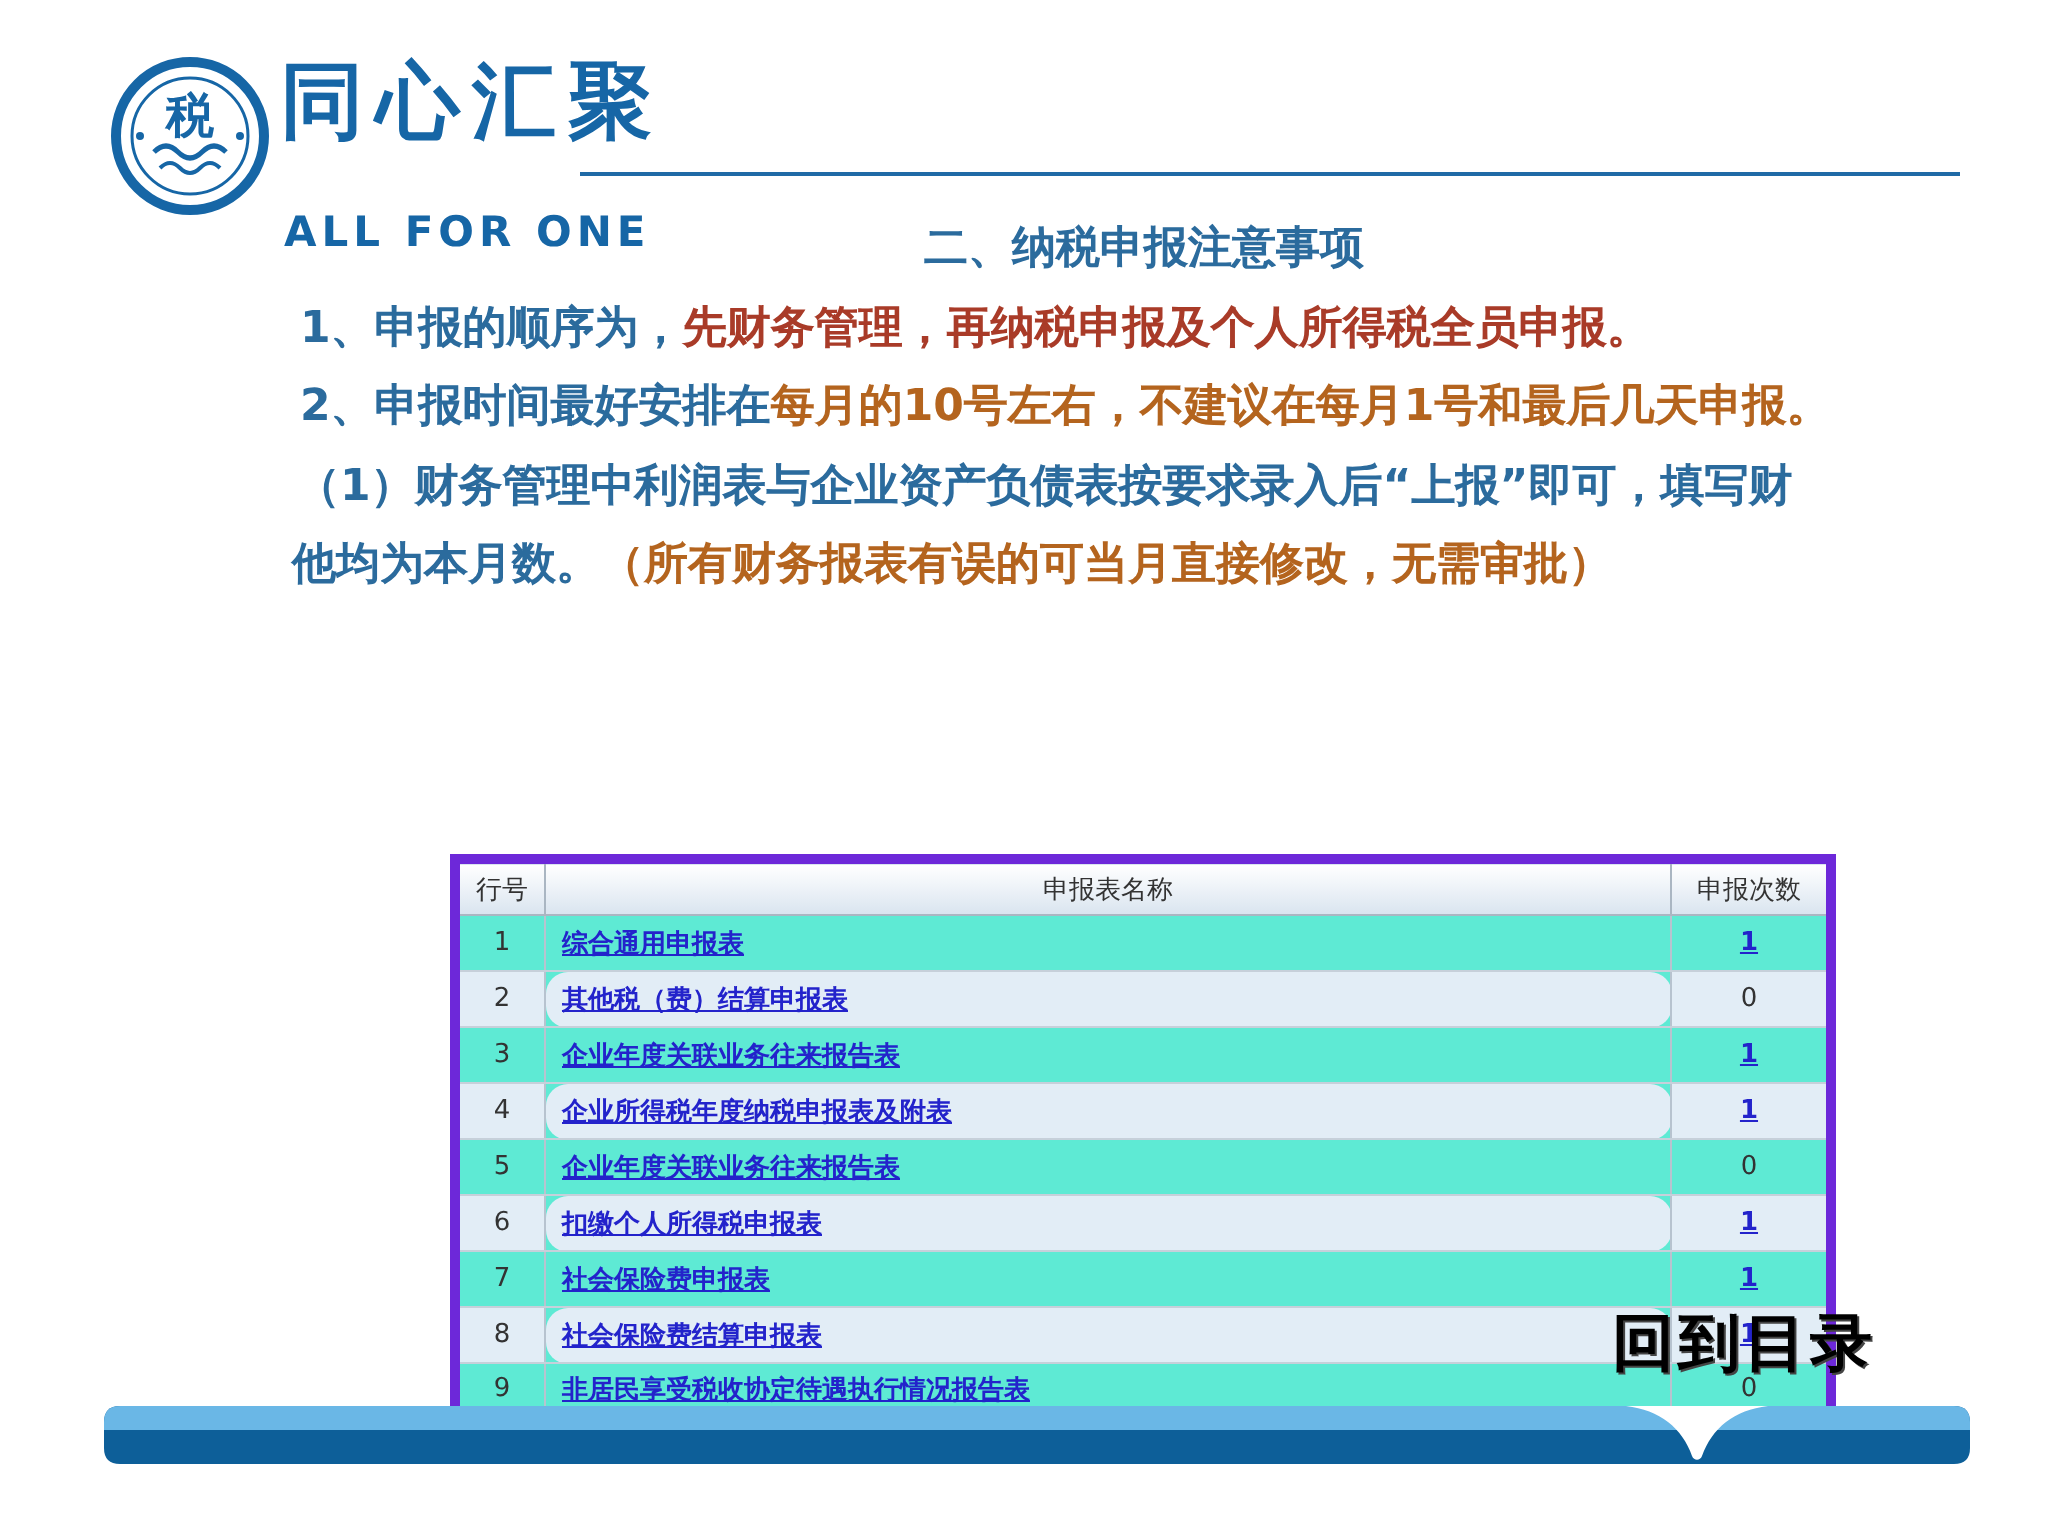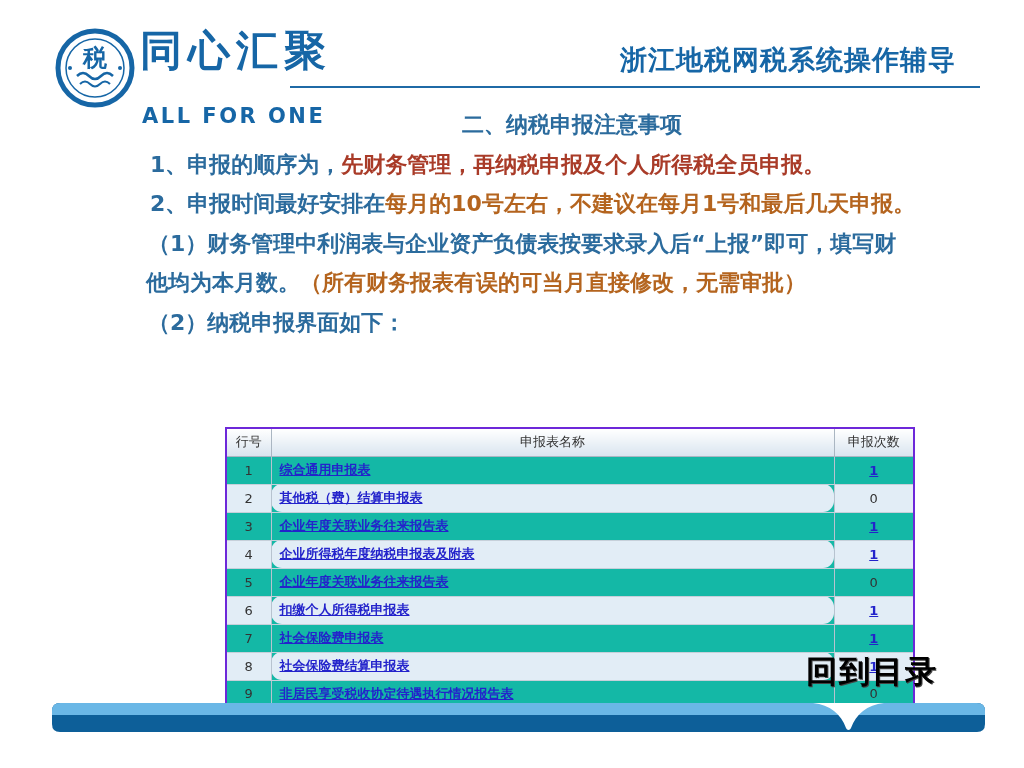--- a/index.html
+++ b/index.html
@@ -42,21 +42,21 @@
     font-size:22px;font-weight:bold;
   }
   .notes .line{height:39.5px;line-height:39.5px;white-space:nowrap;}
   .c-blue{color:var(--body-blue);}
   .c-red{color:var(--body-red);}
   .c-orange{color:var(--body-orange);}
   
   .report-table{
     position:absolute;left:225px;top:427px;width:688px;
     border-collapse:collapse;font-size:13px;table-layout:fixed;
-    border:2px solid #6d28d9;background:#14b8a6;
+    border:5px solid #6d28d9;background:#5eead4;
   }
   .report-table th{
     height:28px;font-weight:normal;color:#333;
     background:linear-gradient(180deg,#ffffff 0%,#eef3f8 45%,#d9e4ef 100%);
     border:1px solid #aab6c2;border-top:none;
   }
   .report-table td{
     height:28px;border-left:1px solid #b7c3cf;border-right:1px solid #b7c3cf;
     border-top:1px solid #c6d0da;border-bottom:1px solid #c6d0da;
     padding:0;
@@ -87,30 +87,28 @@
     <circle cx="40" cy="40" r="37" fill="#ffffff" stroke="#1666a6" stroke-width="5"></circle>
     <circle cx="40" cy="40" r="29" fill="none" stroke="#1666a6" stroke-width="1.5"></circle>
     <text x="40" y="38" text-anchor="middle" font-size="24" font-weight="bold" fill="#1666a6">税</text>
     <path d="M22 48 q6 -6 12 0 q6 6 12 0 q6 -6 12 0" fill="none" stroke="#1666a6" stroke-width="2.5"></path>
     <path d="M25 56 q5 -5 10 0 q5 5 10 0 q5 -5 10 0" fill="none" stroke="#1666a6" stroke-width="2"></path>
     <circle cx="15" cy="40" r="2" fill="#1666a6"></circle>
     <circle cx="65" cy="40" r="2" fill="#1666a6"></circle>
   </svg>
   <div class="logo-cn">同心汇聚</div>
   <div class="logo-en">ALL FOR ONE</div>
-  <div class="page-title">浙江地税网税系统操作辅导</div>
   <div class="header-rule"></div>
 
   <div class="notes" id="notes">
       <div class="line" style="padding-left: 22px; text-align: center;"><span class="c-blue">二、纳税申报注意事项</span></div>
       <div class="line" style="padding-left: 4px;"><span class="c-blue">1、申报的顺序为，</span><span class="c-red">先财务管理，再纳税申报及个人所得税全员申报。</span></div>
       <div class="line" style="padding-left: 4px;"><span class="c-blue">2、申报时间最好安排在</span><span class="c-orange">每月的10号左右，不建议在每月1号和最后几天申报。</span></div>
       <div class="line" style="padding-left: 2px;"><span class="c-blue">（1）财务管理中利润表与企业资产负债表按要求录入后“上报”即可，填写财</span></div>
       <div class="line" style="padding-left: 0px;"><span class="c-blue">他均为本月数。</span><span class="c-orange">（所有财务报表有误的可当月直接修改，无需审批）</span></div>
-      <div class="line" style="padding-left: 2px;"><span class="c-blue">（2）纳税申报界面如下：</span></div>
     </div>
 
   <table class="report-table" id="report-table">
     <colgroup>
         <col class="col-no">
         <col class="col-name">
         <col class="col-count">
       </colgroup>
     <thead>
         <tr>

